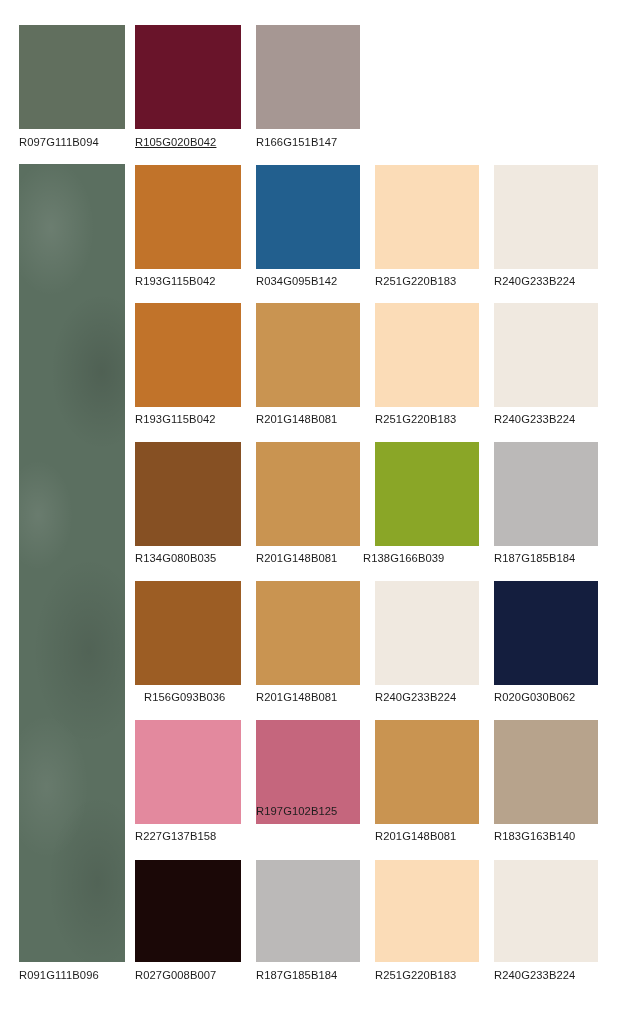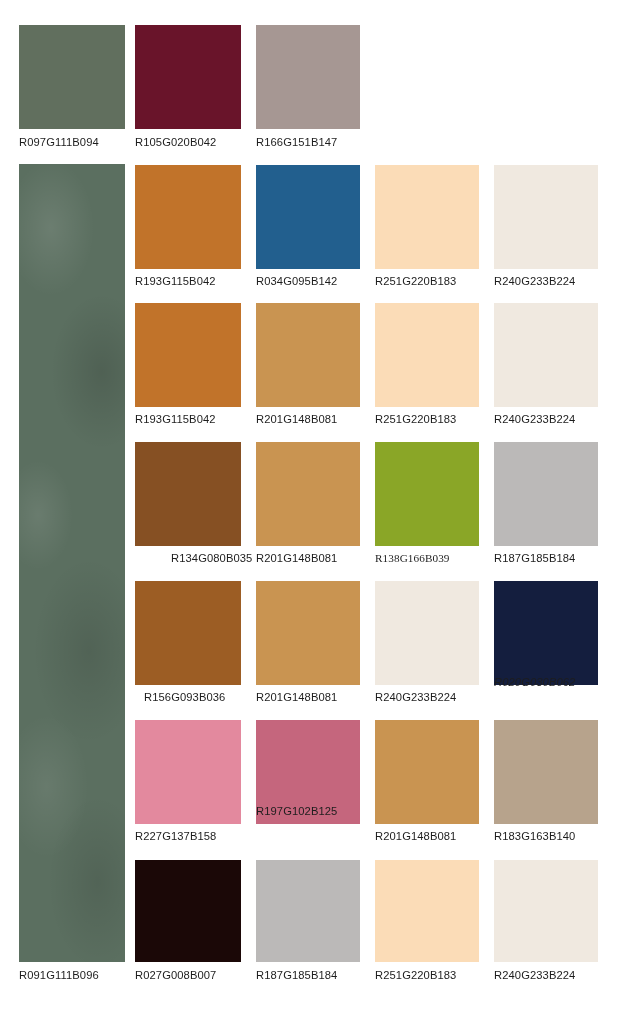--- a/index.html
+++ b/index.html
@@ -53,21 +53,21 @@
 <body style="background: rgb(255, 255, 255);">
 
 <div id="palette-canvas" style="background: rgb(255, 255, 255);">
     <div class="swatch-cell" style="left: 19px; top: 25px; width: 106px; height: 104px;">
       <div class="swatch-chip" style="background: rgb(97, 111, 94);"></div>
     </div>
     <div class="swatch-label" style="left: 19px; top: 136px; color: rgb(29, 29, 29);">R097G111B094</div>
     <div class="swatch-cell" style="left: 135px; top: 25px; width: 106px; height: 104px;">
       <div class="swatch-chip" style="background: rgb(105, 20, 42);"></div>
     </div>
-    <div class="swatch-label" style="left: 135px; top: 136px; color: rgb(29, 29, 29);">R105G020B042</div>
+    <div class="swatch-label" style="left: 135px; top: 136px; color: rgb(29, 29, 29); text-decoration: underline;">R105G020B042</div>
     <div class="swatch-cell" style="left: 256px; top: 25px; width: 104px; height: 104px;">
       <div class="swatch-chip" style="background: rgb(166, 151, 147);"></div>
     </div>
     <div class="swatch-label" style="left: 256px; top: 136px; color: rgb(29, 29, 29);">R166G151B147</div>
     <div class="swatch-cell" style="left: 19px; top: 164px; width: 106px; height: 798px;">
       <div class="swatch-chip textured" style="background: radial-gradient(70px 110px at 30% 8%, rgba(255, 255, 255, 0.1), rgba(0, 0, 0, 0) 62%), radial-gradient(85px 130px at 78% 26%, rgba(0, 0, 0, 0.13), rgba(0, 0, 0, 0) 60%), radial-gradient(60px 95px at 18% 44%, rgba(255, 255, 255, 0.09), rgba(0, 0, 0, 0) 58%), radial-gradient(90px 150px at 66% 61%, rgba(0, 0, 0, 0.11), rgba(0, 0, 0, 0) 62%), radial-gradient(70px 120px at 26% 78%, rgba(255, 255, 255, 0.08), rgba(0, 0, 0, 0) 60%), radial-gradient(80px 140px at 74% 90%, rgba(0, 0, 0, 0.1), rgba(0, 0, 0, 0) 62%), linear-gradient(rgb(91, 111, 96), rgb(91, 111, 96)) rgb(91, 111, 96); background-blend-mode: normal;"></div>
     </div>
     <div class="swatch-label" style="left: 19px; top: 969px; color: rgb(29, 29, 29);">R091G111B096</div>
     <div class="swatch-cell" style="left: 135px; top: 165px; width: 106px; height: 104px;">
       <div class="swatch-chip" style="background: rgb(193, 115, 42);"></div>
@@ -97,49 +97,49 @@
       <div class="swatch-chip" style="background: rgb(251, 220, 183);"></div>
     </div>
     <div class="swatch-label" style="left: 375px; top: 413px; color: rgb(29, 29, 29);">R251G220B183</div>
     <div class="swatch-cell" style="left: 494px; top: 303px; width: 104px; height: 104px;">
       <div class="swatch-chip" style="background: rgb(240, 233, 224);"></div>
     </div>
     <div class="swatch-label" style="left: 494px; top: 413px; color: rgb(29, 29, 29);">R240G233B224</div>
     <div class="swatch-cell" style="left: 135px; top: 442px; width: 106px; height: 104px;">
       <div class="swatch-chip" style="background: rgb(134, 80, 35);"></div>
     </div>
-    <div class="swatch-label" style="left: 135px; top: 552px; color: rgb(29, 29, 29); margin-left: 36px;">R134G080B035</div>
+    <div class="swatch-label" style="left: 135px; top: 552px; color: rgb(29, 29, 29);">R134G080B035</div>
     <div class="swatch-cell" style="left: 256px; top: 442px; width: 104px; height: 104px;">
       <div class="swatch-chip" style="background: rgb(201, 148, 81);"></div>
     </div>
     <div class="swatch-label" style="left: 256px; top: 552px; color: rgb(29, 29, 29);">R201G148B081</div>
     <div class="swatch-cell" style="left: 375px; top: 442px; width: 104px; height: 104px;">
       <div class="swatch-chip" style="background: rgb(138, 166, 39);"></div>
     </div>
-    <div class="swatch-label" style="left: 375px; top: 552px; color: rgb(29, 29, 29); font-family: Liberation Serif, serif;">R138G166B039</div>
+    <div class="swatch-label" style="left: 363px; top: 552px; color: rgb(29, 29, 29);">R138G166B039</div>
     <div class="swatch-cell" style="left: 494px; top: 442px; width: 104px; height: 104px;">
       <div class="swatch-chip" style="background: rgb(187, 185, 184);"></div>
     </div>
     <div class="swatch-label" style="left: 494px; top: 552px; color: rgb(29, 29, 29);">R187G185B184</div>
     <div class="swatch-cell" style="left: 135px; top: 581px; width: 106px; height: 104px;">
       <div class="swatch-chip" style="background: rgb(156, 93, 36);"></div>
     </div>
     <div class="swatch-label" style="left: 144px; top: 691px; color: rgb(29, 29, 29);">R156G093B036</div>
     <div class="swatch-cell" style="left: 256px; top: 581px; width: 104px; height: 104px;">
       <div class="swatch-chip" style="background: rgb(201, 148, 81);"></div>
     </div>
     <div class="swatch-label" style="left: 256px; top: 691px; color: rgb(29, 29, 29);">R201G148B081</div>
     <div class="swatch-cell" style="left: 375px; top: 581px; width: 104px; height: 104px;">
       <div class="swatch-chip" style="background: rgb(240, 233, 224);"></div>
     </div>
     <div class="swatch-label" style="left: 375px; top: 691px; color: rgb(29, 29, 29);">R240G233B224</div>
     <div class="swatch-cell" style="left: 494px; top: 581px; width: 104px; height: 104px;">
       <div class="swatch-chip" style="background: rgb(20, 30, 62);"></div>
     </div>
-    <div class="swatch-label" style="left: 494px; top: 676px; color: rgb(29, 29, 29); font-style: italic;">R020G030B062</div>
+    <div class="swatch-label" style="left: 494px; top: 691px; color: rgb(29, 29, 29);">R020G030B062</div>
     <div class="swatch-cell" style="left: 135px; top: 720px; width: 106px; height: 104px;">
       <div class="swatch-chip" style="background: rgb(227, 137, 158);"></div>
     </div>
     <div class="swatch-label" style="left: 135px; top: 830px; color: rgb(29, 29, 29);">R227G137B158</div>
     <div class="swatch-cell" style="left: 256px; top: 720px; width: 104px; height: 104px;">
       <div class="swatch-chip" style="background: rgb(197, 102, 125);"></div>
     </div>
     <div class="swatch-label" style="left: 256px; top: 805px; color: rgb(29, 29, 29);">R197G102B125</div>
     <div class="swatch-cell" style="left: 375px; top: 720px; width: 104px; height: 104px;">
       <div class="swatch-chip" style="background: rgb(201, 148, 81);"></div>

